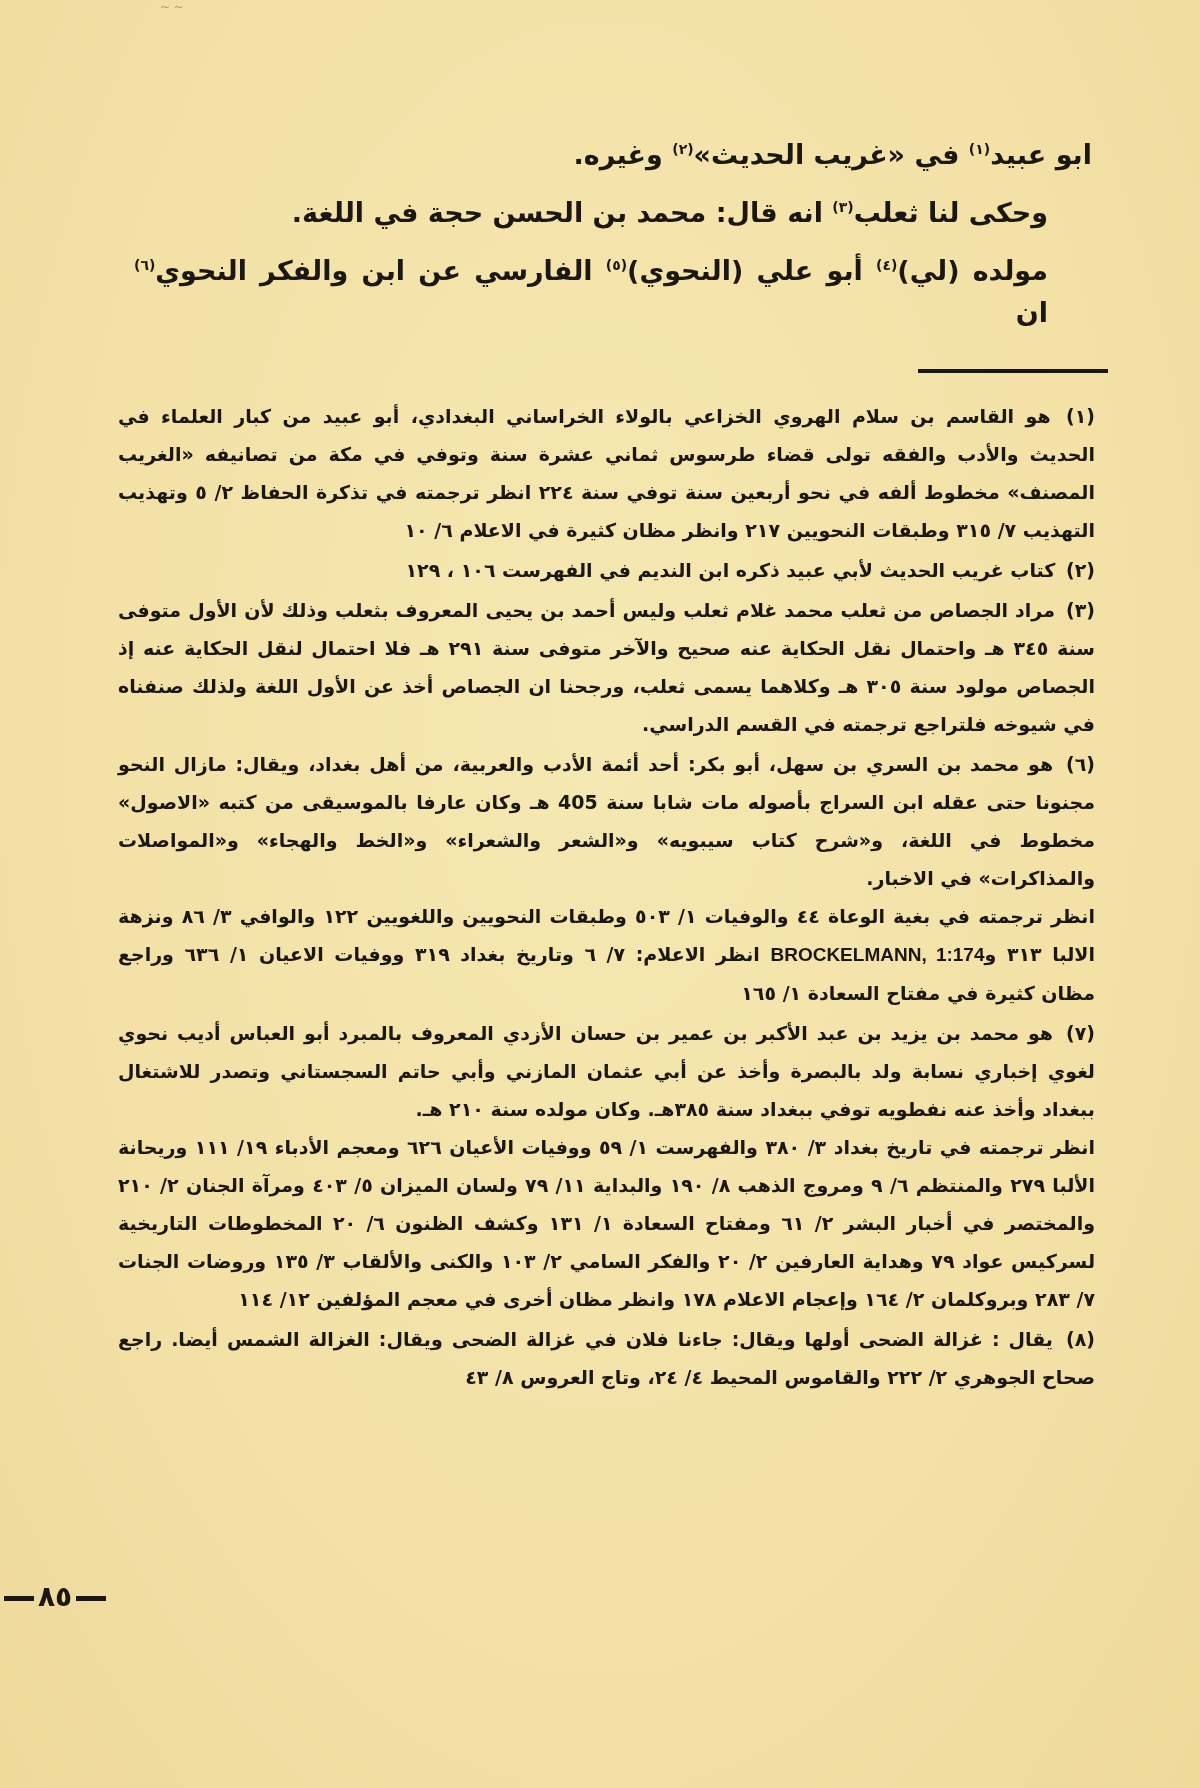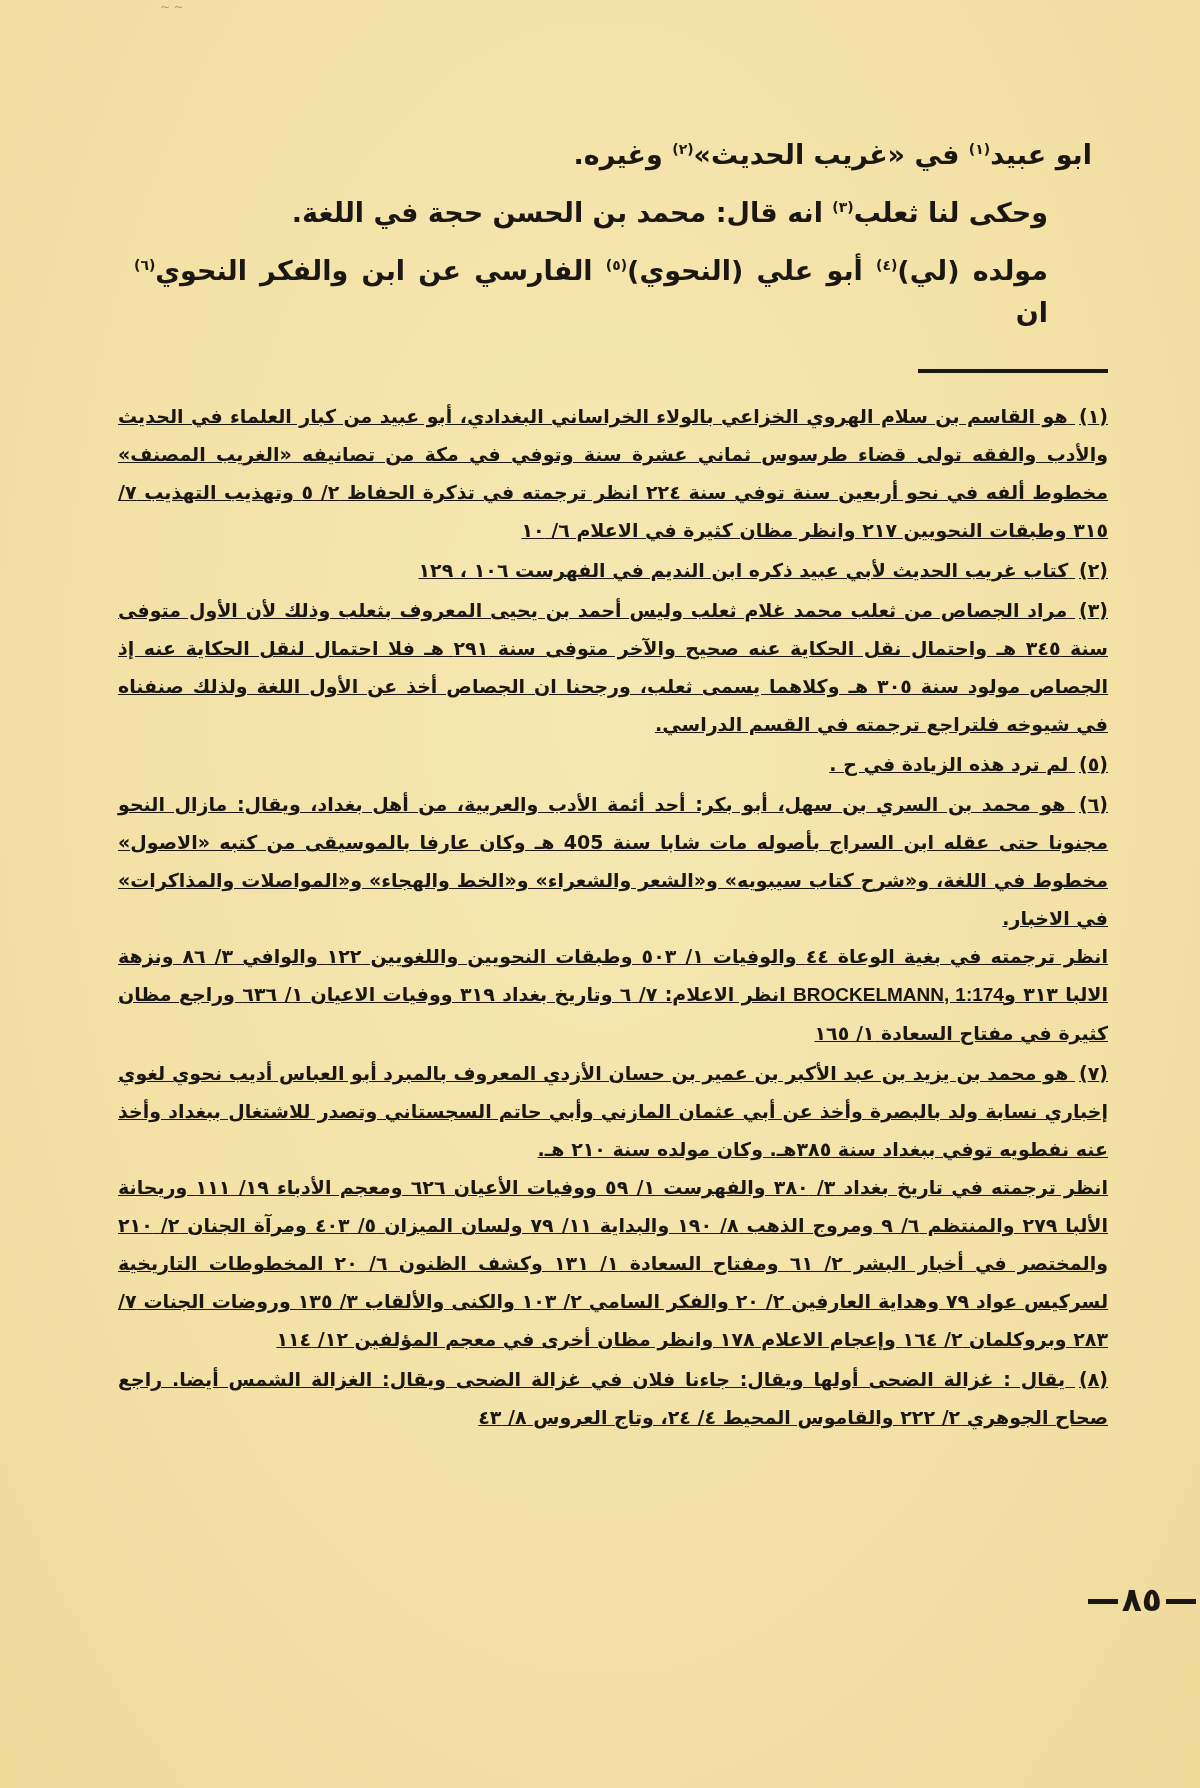--- a/index.html
+++ b/index.html
@@ -48,31 +48,31 @@
       justify-content: flex-end;
       direction: ltr;
       padding-left: 0;
     }
     .sep-wrap .separator { margin: 20px 0 24px 0; margin-left: 670px; }
     .footnotes {
       font-size: 19px;
       font-weight: bold;
       line-height: 2.0;
     }
-    .fn-item { margin: 0 0 2px 0; text-decoration: underline; }
+    .fn-item { margin: 0 13px 2px 0; }
     .fn-item .num { margin-left: 4px; }
     .fn-item .cont { display: block; }
     .latin { font-family: "Liberation Sans", sans-serif; font-weight: bold; direction: ltr; unicode-bidi: embed; }
     .page-number {
       position: absolute;
       top: 1580px;
       left: 0;
       width: 100%;
-      text-align: right;
-      font-size: 33px;
+      text-align: left;
+      font-size: 28px;
       font-weight: bold;
       direction: rtl;
     }
     .page-number .dash {
       display: inline-block;
       width: 30px;
       height: 5px;
       background: #1b1712;
       vertical-align: middle;
       margin: 0 4px;
@@ -110,24 +110,20 @@
     </div>
     <div class="fn-item">
       <span class="num">(٢)</span>
       <span>كتاب غريب الحديث لأبي عبيد ذكره ابن النديم في الفهرست ١٠٦ ، ١٢٩</span>
     </div>
     <div class="fn-item">
       <span class="num">(٣)</span>
       <span>مراد الجصاص من ثعلب محمد غلام ثعلب وليس أحمد بن يحيى المعروف بثعلب وذلك لأن الأول متوفى سنة ٣٤٥ هـ واحتمال نقل الحكاية عنه صحيح والآخر متوفى سنة ٢٩١ هـ فلا احتمال لنقل الحكاية عنه إذ الجصاص مولود سنة ٣٠٥ هـ وكلاهما يسمى ثعلب، ورجحنا ان الجصاص أخذ عن الأول اللغة ولذلك صنفناه في شيوخه فلتراجع ترجمته في القسم الدراسي.</span>
     </div>
     <div class="fn-item">
-      <span class="num">(٥)</span>
-      <span>لم ترد هذه الزيادة في ح .</span>
-    </div>
-    <div class="fn-item">
       <span class="num">(٦)</span>
       <span>هو محمد بن السري بن سهل، أبو بكر: أحد أئمة الأدب والعربية، من أهل بغداد، ويقال: مازال النحو مجنونا حتى عقله ابن السراج بأصوله مات شابا سنة 405 هـ وكان عارفا بالموسيقى من كتبه «الاصول» مخطوط في اللغة، و«شرح كتاب سيبويه» و«الشعر والشعراء» و«الخط والهجاء» و«المواصلات والمذاكرات» في الاخبار.</span>
       <span class="cont"><span>انظر ترجمته في بغية الوعاة ٤٤ والوفيات ١/ ٥٠٣ وطبقات النحويين واللغويين ١٢٢ والوافي ٣/ ٨٦ ونزهة الالبا ٣١٣ و</span><span class="latin">BROCKELMANN, 1:174</span><span> انظر الاعلام: ٧/ ٦ وتاريخ بغداد ٣١٩ ووفيات الاعيان ١/ ٦٣٦ وراجع مظان كثيرة في مفتاح السعادة ١/ ١٦٥</span></span>
     </div>
     <div class="fn-item">
       <span class="num">(٧)</span>
       <span>هو محمد بن يزيد بن عبد الأكبر بن عمير بن حسان الأزدي المعروف بالمبرد أبو العباس أديب نحوي لغوي إخباري نسابة ولد بالبصرة وأخذ عن أبي عثمان المازني وأبي حاتم السجستاني وتصدر للاشتغال ببغداد وأخذ عنه نفطويه توفي ببغداد سنة ٣٨٥هـ. وكان مولده سنة ٢١٠ هـ.</span>
       <span class="cont">انظر ترجمته في تاريخ بغداد ٣/ ٣٨٠ والفهرست ١/ ٥٩ ووفيات الأعيان ٦٢٦ ومعجم الأدباء ١٩/ ١١١ وريحانة الألبا ٢٧٩ والمنتظم ٦/ ٩ ومروج الذهب ٨/ ١٩٠ والبداية ١١/ ٧٩ ولسان الميزان ٥/ ٤٠٣ ومرآة الجنان ٢/ ٢١٠ والمختصر في أخبار البشر ٢/ ٦١ ومفتاح السعادة ١/ ١٣١ وكشف الظنون ٦/ ٢٠ المخطوطات التاريخية لسركيس عواد ٧٩ وهداية العارفين ٢/ ٢٠ والفكر السامي ٢/ ١٠٣ والكنى والألقاب ٣/ ١٣٥ وروضات الجنات ٧/ ٢٨٣ وبروكلمان ٢/ ١٦٤ وإعجام الاعلام ١٧٨ وانظر مظان أخرى في معجم المؤلفين ١٢/ ١١٤</span>
     </div>
     <div class="fn-item">

